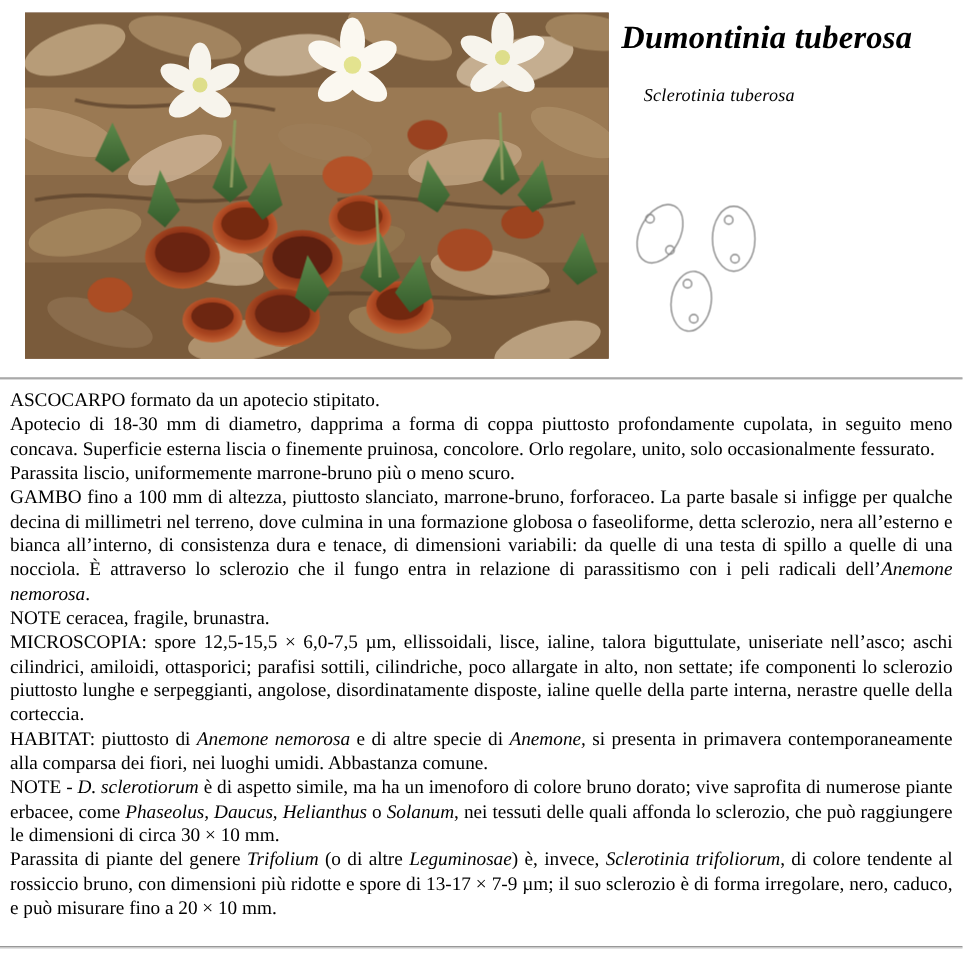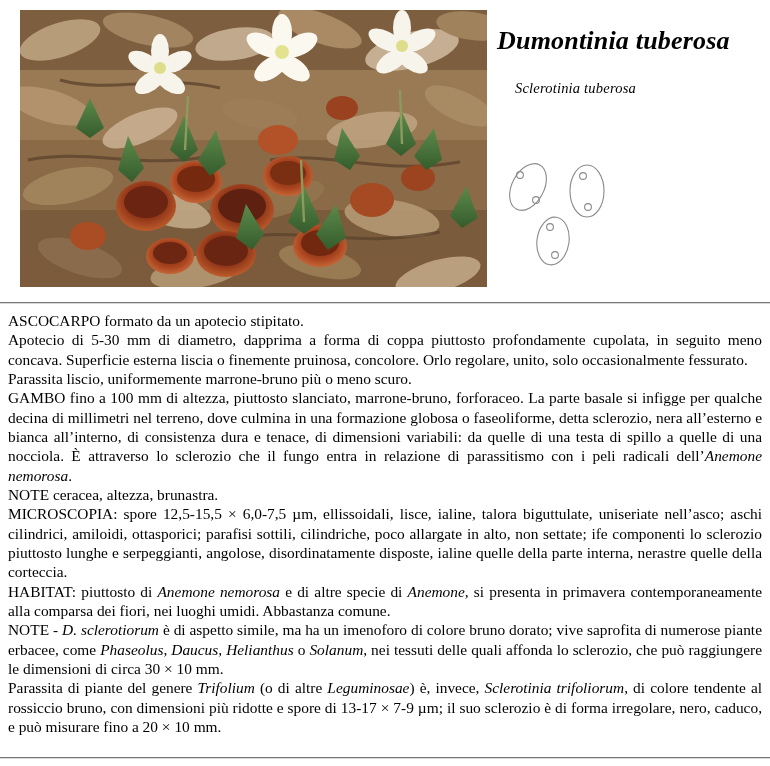--- a/index.html
+++ b/index.html
@@ -35,21 +35,21 @@
     width: 467px;
     height: 277px;
     overflow: hidden;
     background: #6b4a30;
   }
   .photo svg { display: block; }
 
   .title-block {
     position: absolute;
     left: 497px;
-    top: 24px;
+    top: 13px;
     width: 265px;
   }
   .sci-name {
     font-weight: bold;
     font-style: italic;
     font-size: 26px;
     line-height: 1.30;
     letter-spacing: 0.2px;
     margin: 0;
   }
@@ -264,23 +264,23 @@
         </g>
       </svg>
     </div>
   </div>
 
   <div class="rule rule-top"></div>
   <div class="rule rule-bottom"></div>
 
   <div class="body-text" id="description-body">
       <p><span class="hd">ASCOCARPO</span><span> formato da un apotecio stipitato.</span></p>
-      <p><span>Apotecio di 5-30 mm di diametro, dapprima a forma di coppa piuttosto profondamente cupolata, in seguito meno concava. Superficie esterna liscia o finemente pruinosa, concolore. Orlo regolare, unito, solo occasionalmente fessurato.</span></p>
+      <p><span>Apotecio di 18-30 mm di diametro, dapprima a forma di coppa piuttosto profondamente cupolata, in seguito meno concava. Superficie esterna liscia o finemente pruinosa, concolore. Orlo regolare, unito, solo occasionalmente fessurato.</span></p>
       <p><span>Parassita liscio, uniformemente marrone-bruno più o meno scuro.</span></p>
       <p><span class="hd">GAMBO</span><span> fino a 100 mm di altezza, piuttosto slanciato, marrone-bruno, forforaceo. La parte basale si infigge per qualche decina di millimetri nel terreno, dove culmina in una formazione globosa o faseoliforme, detta sclerozio, nera all’esterno e bianca all’interno, di consistenza dura e tenace, di dimensioni variabili: da quelle di una testa di spillo a quelle di una nocciola. È attraverso lo sclerozio che il fungo entra in relazione di parassitismo con i peli radicali dell’</span><span class="it">Anemone nemorosa</span><span>.</span></p>
-      <p><span class="hd">NOTE</span><span> ceracea, altezza, brunastra.</span></p>
+      <p><span class="hd">NOTE</span><span> ceracea, fragile, brunastra.</span></p>
       <p><span class="hd">MICROSCOPIA:</span><span> spore 12,5-15,5 × 6,0-7,5 µm, ellissoidali, lisce, ialine, talora biguttulate, uniseriate nell’asco; aschi cilindrici, amiloidi, ottasporici; parafisi sottili, cilindriche, poco allargate in alto, non settate; ife componenti lo sclerozio piuttosto lunghe e serpeggianti, angolose, disordinatamente disposte, ialine quelle della parte interna, nerastre quelle della corteccia.</span></p>
       <p><span class="hd">HABITAT:</span><span> piuttosto di </span><span class="it">Anemone nemorosa</span><span> e di altre specie di </span><span class="it">Anemone,</span><span> si presenta in primavera contemporaneamente alla comparsa dei fiori, nei luoghi umidi. Abbastanza comune.</span></p>
       <p><span class="hd">NOTE</span><span> - </span><span class="it">D. sclerotiorum</span><span> è di aspetto simile, ma ha un imenoforo di colore bruno dorato; vive saprofita di numerose piante erbacee, come </span><span class="it">Phaseolus, Daucus, Helianthus</span><span> o </span><span class="it">Solanum</span><span>, nei tessuti delle quali affonda lo sclerozio, che può raggiungere le dimensioni di circa 30 × 10 mm.</span></p>
       <p><span>Parassita di piante del genere </span><span class="it">Trifolium</span><span> (o di altre </span><span class="it">Leguminosae</span><span>) è, invece, </span><span class="it">Sclerotinia trifoliorum</span><span>, di colore tendente al rossiccio bruno, con dimensioni più ridotte e spore di 13-17 × 7-9 µm; il suo sclerozio è di forma irregolare, nero, caduco, e può misurare fino a 20 × 10 mm.</span></p>
     </div>
 
 </div>
 
 </body></html>

